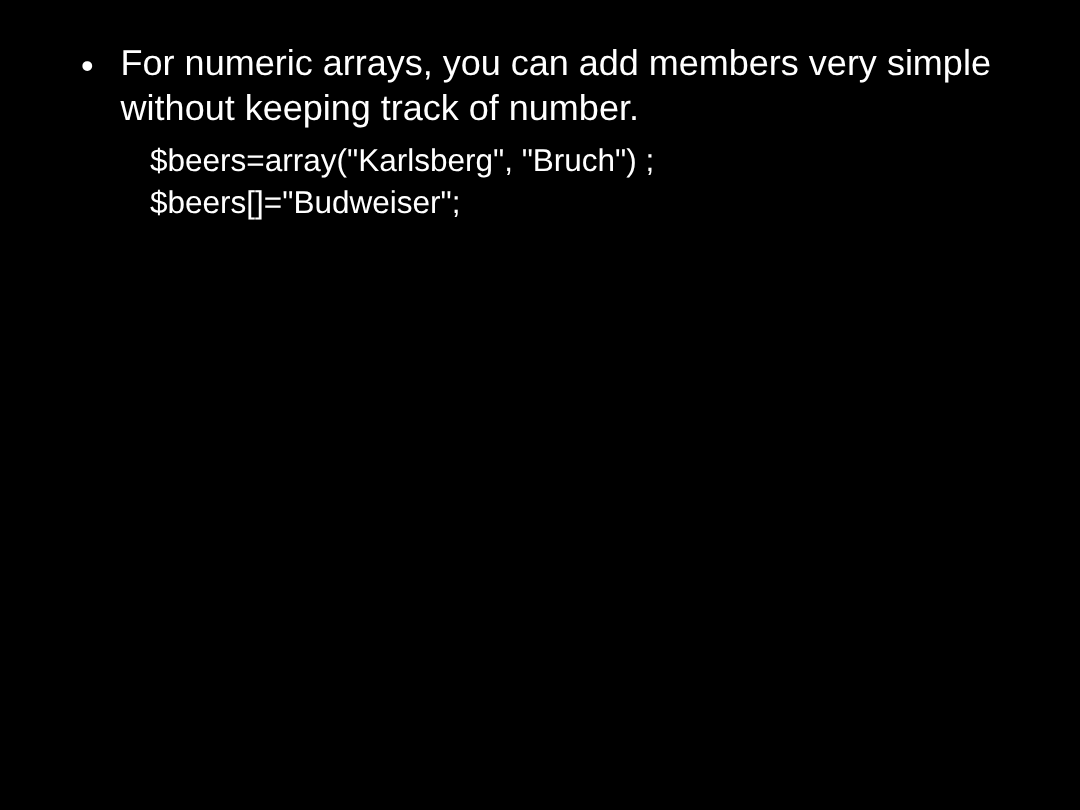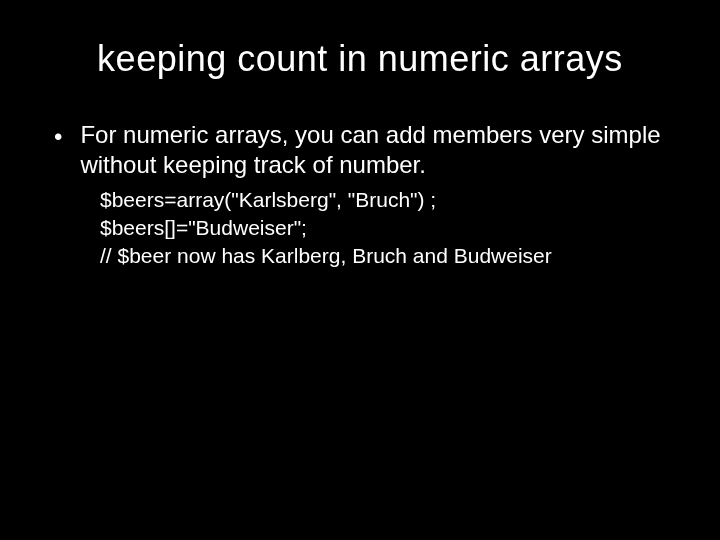--- a/index.html
+++ b/index.html
@@ -48,26 +48,24 @@
   }
   .code-line {
     white-space: pre;
   }
 </style>
 </head>
 <body>
 
 <div class="slide">
 
-  <div class="title">keeping count in  numeric arrays</div>
 
   <div class="bullet-row">
     <div class="bullet-dot">•</div>
     <div class="bullet-text">For numeric arrays, you can add members very simple without keeping track of number.</div>
   </div>
 
   <div class="code-block">
     <div class="code-line">$beers=array("Karlsberg", "Bruch") ;</div>
     <div class="code-line">$beers[]="Budweiser";</div>
-    <div class="code-line">// $beer now has Karlberg, Bruch and Budweiser</div>
   </div>
 
 </div>
 
 </body></html>

